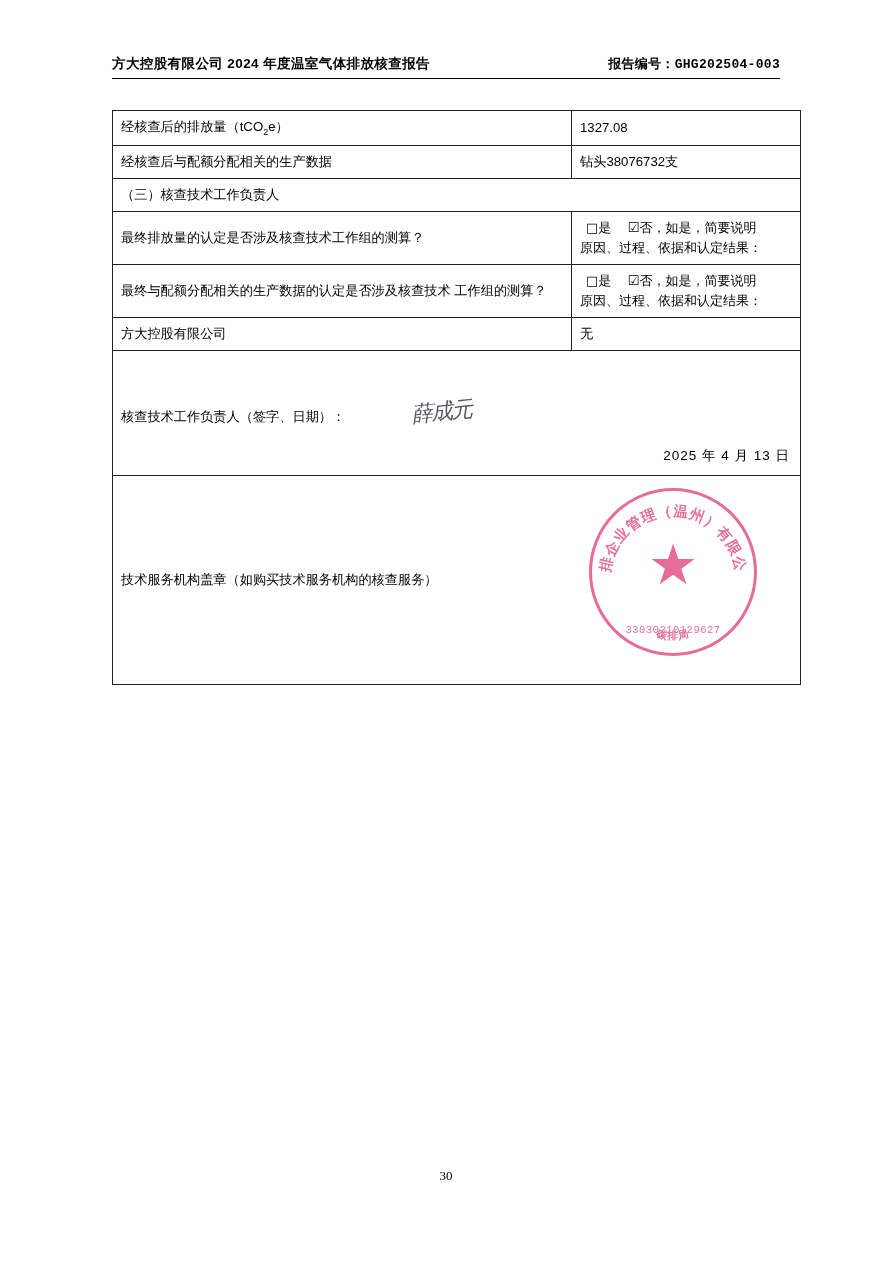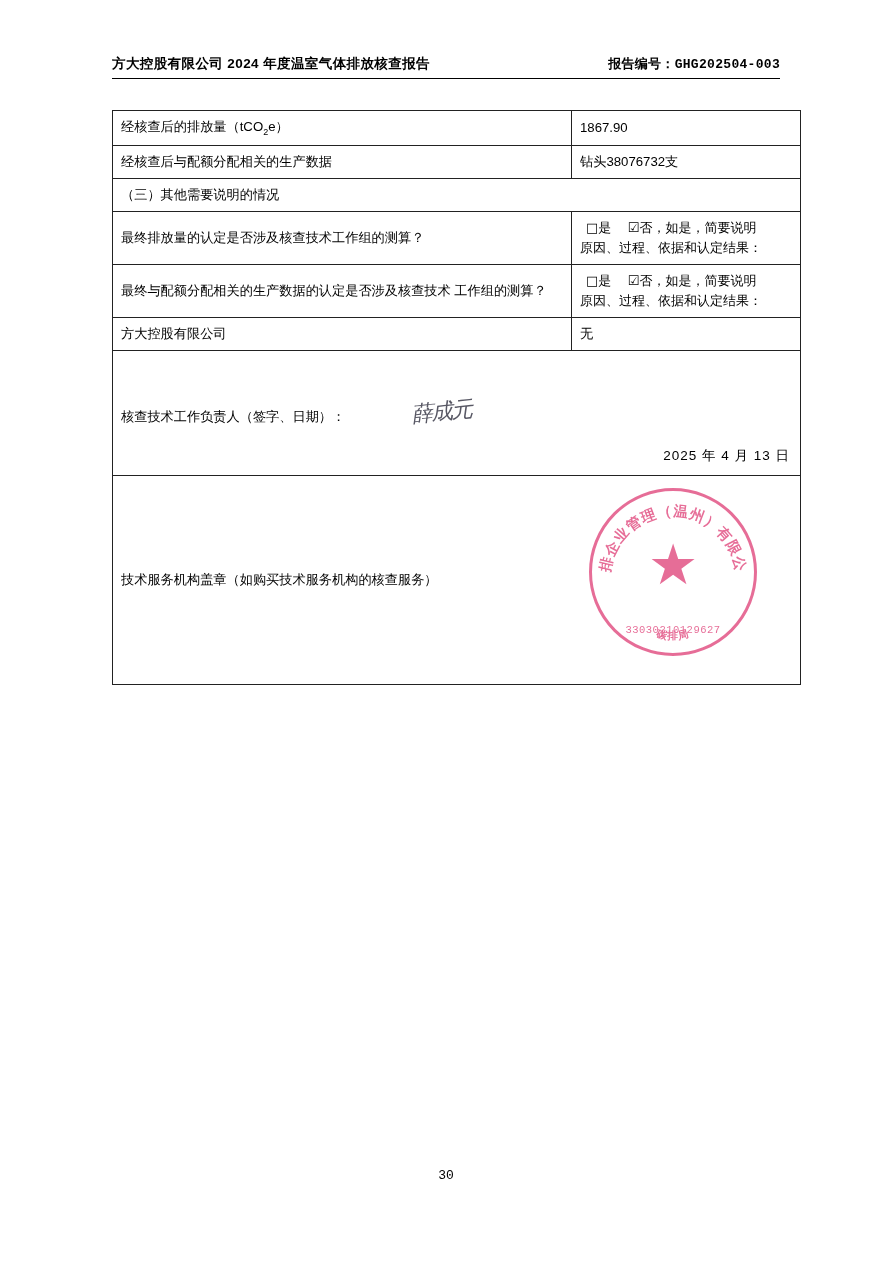--- a/index.html
+++ b/index.html
@@ -160,21 +160,21 @@
     letter-spacing: 0.5px;
     white-space: nowrap;
   }
 
   .page-number {
     position: absolute;
     left: 0;
     top: 1168px;
     width: 892px;
     text-align: center;
-    font-family: Liberation Mono, monospace;
+    font-family: Liberation Serif, serif;
     font-size: 13px;
   }
   sub { font-size: 9px; }
 </style>
 </head>
 <body>
 
 <div class="page">
 
   <div class="header">
@@ -185,30 +185,30 @@
   <table class="main">
     <colgroup>
       <col class="col-label">
       <col class="col-value">
     </colgroup>
     <tbody>
       <tr>
         <td>
           <span>经核查后的排放量（tCO</span><sub>2</sub><span>e）</span>
         </td>
-        <td>1867.90</td>
+        <td>1327.08</td>
       </tr>
 
       <tr>
         <td>经核查后与配额分配相关的生产数据</td>
         <td>钻头38076732支</td>
       </tr>
 
       <tr>
-        <td colspan="2">（三）其他需要说明的情况</td>
+        <td colspan="2">（三）核查技术工作负责人</td>
       </tr>
 
       <tr>
         <td class="cell-tall">最终排放量的认定是否涉及核查技术工作组的测算？</td>
         <td class="two-line">
           <div class="chk opt-pad">
             <span class="chk-box">□是</span>
             &nbsp;&nbsp;
             <span class="chk-box">☑否，如是，简要说明</span>
           </div>

